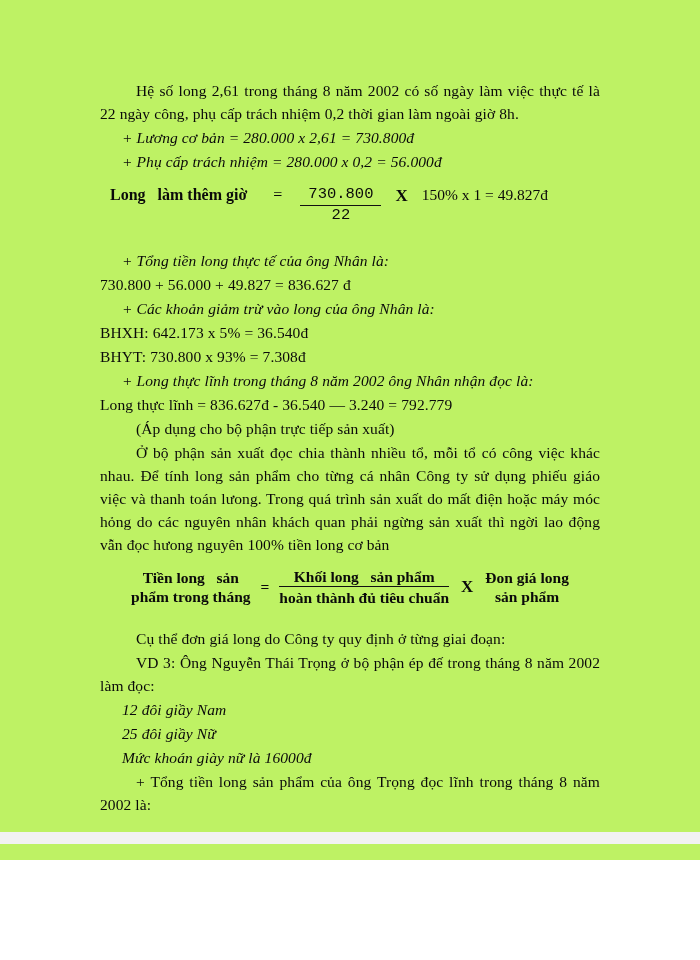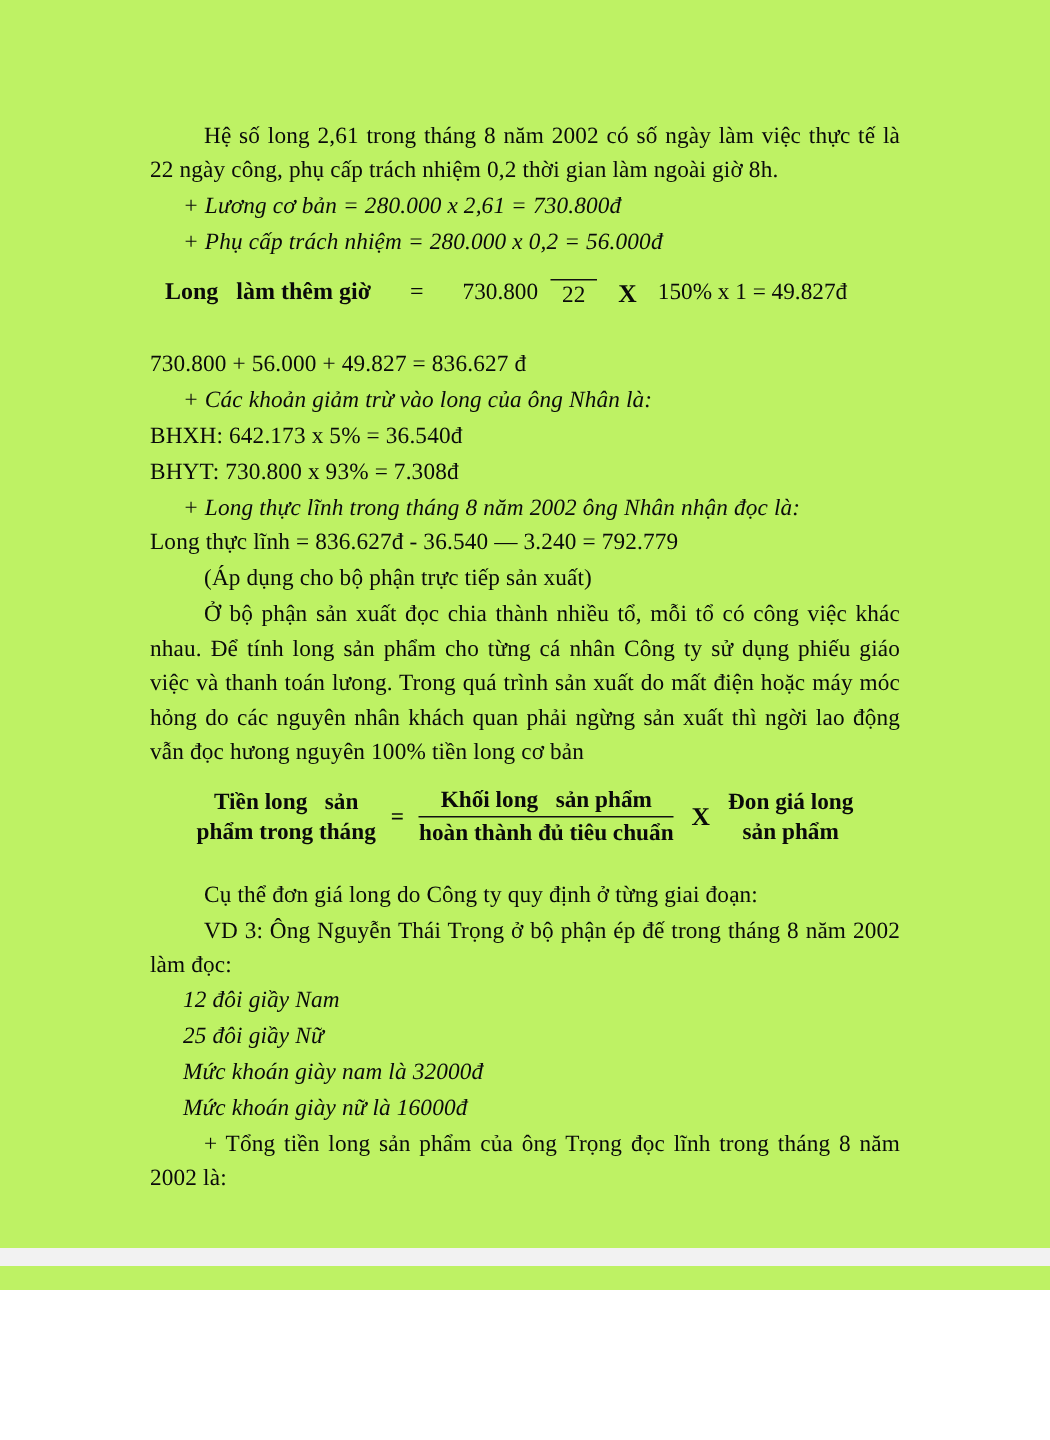--- a/index.html
+++ b/index.html
@@ -56,24 +56,25 @@
     font-weight: bold;
     white-space: pre;
     font-size: 16px;
   }
   .formula1 .eq {
     margin: 0 18px 0 26px;
     font-size: 16px;
   }
   .frac {
     display: inline-flex;
-    flex-direction: row;
+    flex-direction: column;
     text-align: center;
     vertical-align: middle;
     line-height: 1.15;
+    font-family: Liberation Mono, monospace;
   }
   .frac .num {
     padding: 0 8px 1px 8px;
   }
   .frac .den {
     border-top: 1.4px solid #111;
     padding: 1px 8px 0 8px;
   }
   .formula1 .times {
     margin: 0 14px;
@@ -138,20 +139,21 @@
       <span class="frac">
         <span class="num">730.800</span>
         <span class="den">22</span>
       </span>
       <span class="times">X</span>
       <span class="rhs">150% x 1 = 49.827đ</span>
     </div>
 
     <div class="gap-lg"></div>
 
+    <p class="para indent-sm">+ Tổng tiền long   thực tế của ông Nhân là:</p>
     <p class="para">730.800 + 56.000 + 49.827 = 836.627 đ</p>
     <p class="para indent-sm">+ Các khoản giảm trừ vào long   của ông Nhân là:</p>
     <p class="para">BHXH: 642.173 x 5% = 36.540đ</p>
     <p class="para">BHYT: 730.800 x 93% = 7.308đ</p>
     <p class="para indent-sm">+ Long   thực lĩnh trong tháng 8 năm 2002 ông Nhân nhận đọc   là:</p>
     <p class="para">Long   thực lĩnh = 836.627đ - 36.540 — 3.240 = 792.779</p>
     <p class="para indent">(Áp dụng cho bộ phận trực tiếp sản xuất)</p>
     <p class="para indent">Ở bộ phận sản xuất đọc   chia thành nhiều tổ, mỗi tổ có công việc khác nhau. Để tính long   sản phẩm cho từng cá nhân Công ty sử dụng phiếu giáo việc và thanh toán lưong.   Trong quá trình sản xuất do mất điện hoặc máy móc hỏng do các nguyên nhân khách quan phải ngừng sản xuất thì ngời   lao động vẫn đọc   hưong   nguyên 100% tiền long   cơ bản</p>
 
     <div class="formula2">
@@ -170,20 +172,19 @@
         <span class="bot">sản phẩm</span>
       </span>
     </div>
 
     <div class="gap-md"></div>
 
     <p class="para indent">Cụ thể đơn giá long   do Công ty quy định ở từng giai đoạn:</p>
     <p class="para indent">VD 3: Ông Nguyễn Thái Trọng ở bộ phận ép đế trong tháng 8 năm 2002 làm đọc:</p>
     <p class="para indent-sm">12 đôi giầy Nam</p>
     <p class="para indent-sm">25 đôi giầy Nữ</p>
-    <p class="para indent-sm">Mức khoán giày nam là 32000đ</p>
     <p class="para indent-sm">Mức khoán giày nữ là 16000đ</p>
     <p class="para indent">+ Tổng tiền long   sản phẩm của ông Trọng đọc   lĩnh trong tháng 8 năm 2002 là:</p>
 
   </div>
 
   <div class="footer-rule"></div>
 </div>
 
 </body></html>

